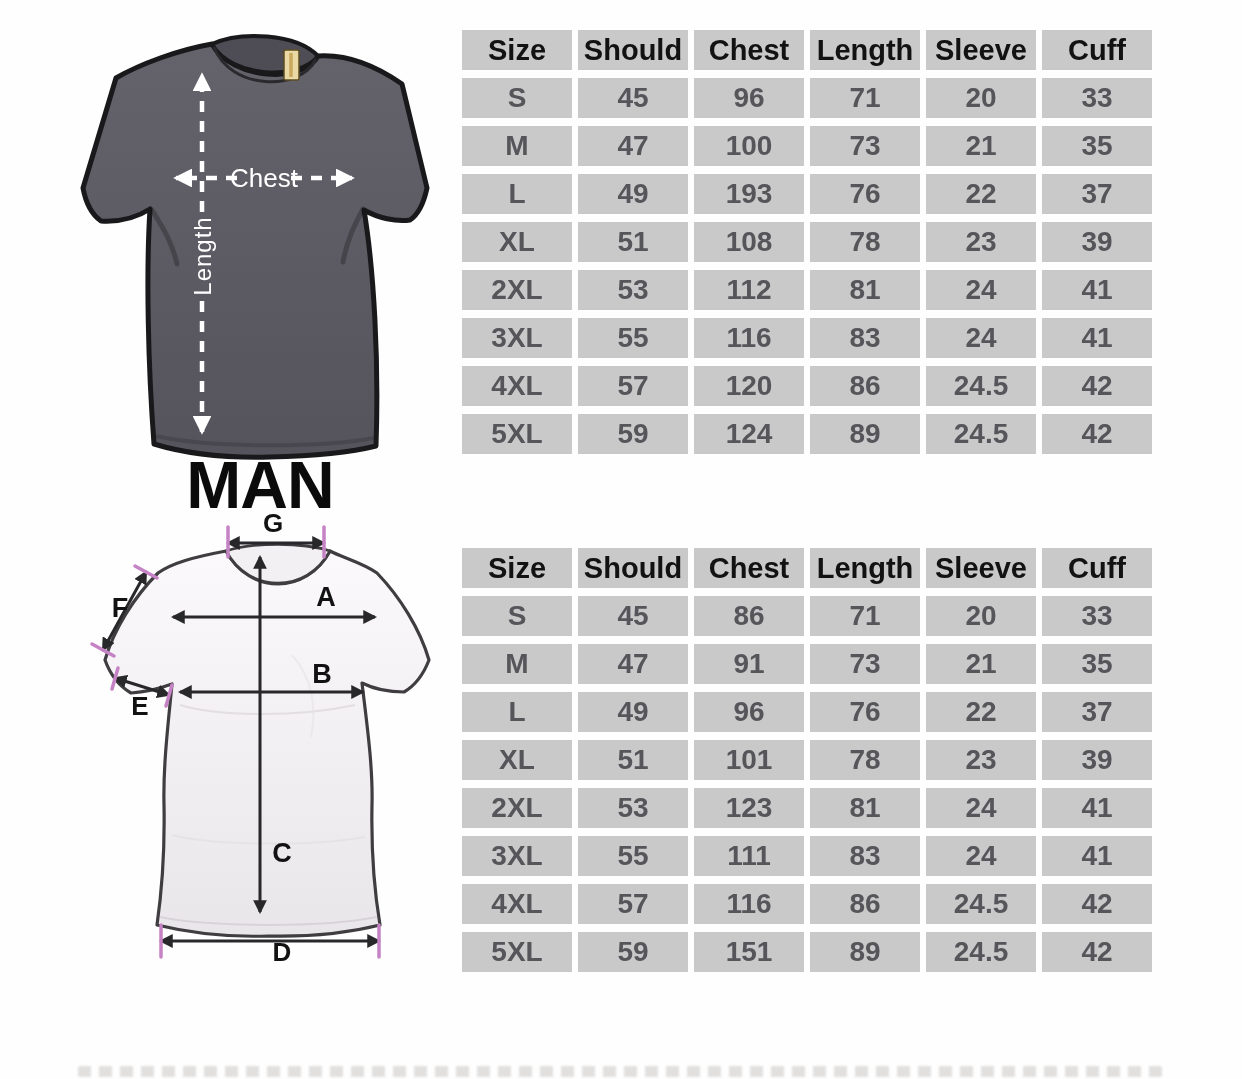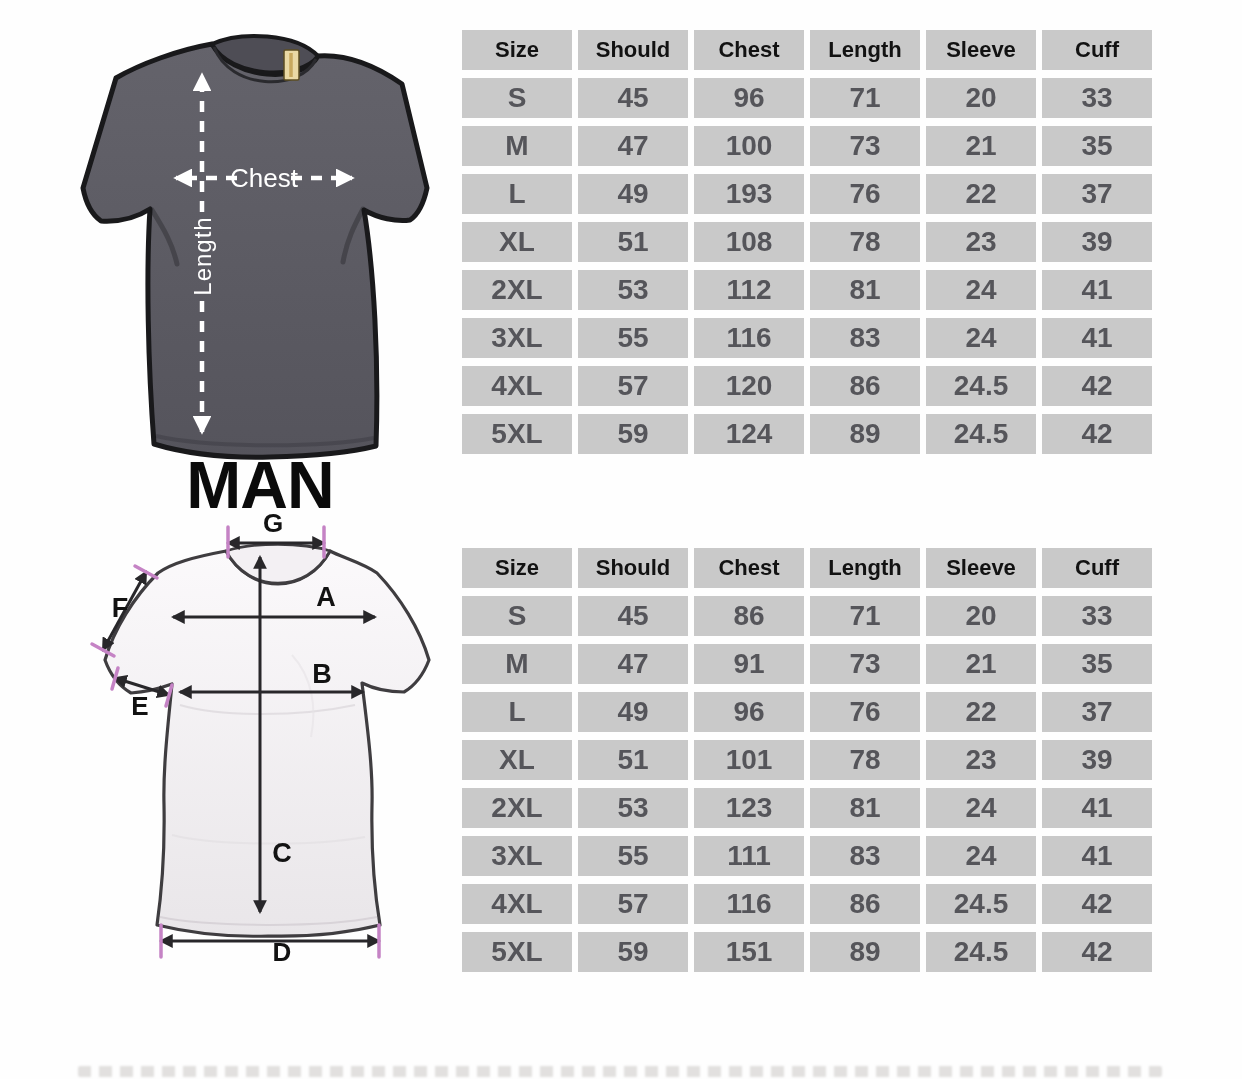--- a/index.html
+++ b/index.html
@@ -4,21 +4,21 @@
 <style>
   html,body{margin:0;padding:0;background:#ffffff;}
   .stage{position:relative;width:1242px;height:1079px;background:#fefefe;overflow:hidden;
          font-family:"Liberation Sans",sans-serif;}
   .shirt-svg{position:absolute;}
   .big-label{position:absolute;text-align:center;font-size:66px;line-height:1;
              font-weight:bold;color:#0b0b0b;letter-spacing:-1px;}
   .size-table{position:absolute;border-collapse:separate;border-spacing:6px 8px;table-layout:fixed;}
   .size-table th,.size-table td{width:110px;height:40px;background:#c9c9c9;text-align:center;
              vertical-align:middle;padding:0;}
-  .size-table th{font-size:22px;font-weight:bold;color:#121212;}
+  .size-table th{font-size:29px;font-weight:bold;color:#121212;}
   .size-table td{font-size:28px;font-weight:bold;color:#55555a;}
   .svg-label{font-family:"Liberation Sans",sans-serif;font-weight:bold;fill:#121212;}
   .svg-label-light{font-family:"Liberation Sans",sans-serif;fill:#ffffff;}
   .meas{stroke:#28272a;stroke-width:3;fill:none;}
   .tick{stroke:#c583c5;stroke-width:3.5;stroke-linecap:round;}
   .wdash{stroke:#ffffff;stroke-width:4.5;stroke-dasharray:11 9;fill:none;}
   .bottom-strip{position:absolute;left:78px;top:1066px;width:1084px;height:11px;border-radius:2px;
       background:repeating-linear-gradient(90deg,rgba(168,162,158,0.32) 0 13px,rgba(255,255,255,0) 13px 21px);
       filter:blur(1.2px);}
 </style>

